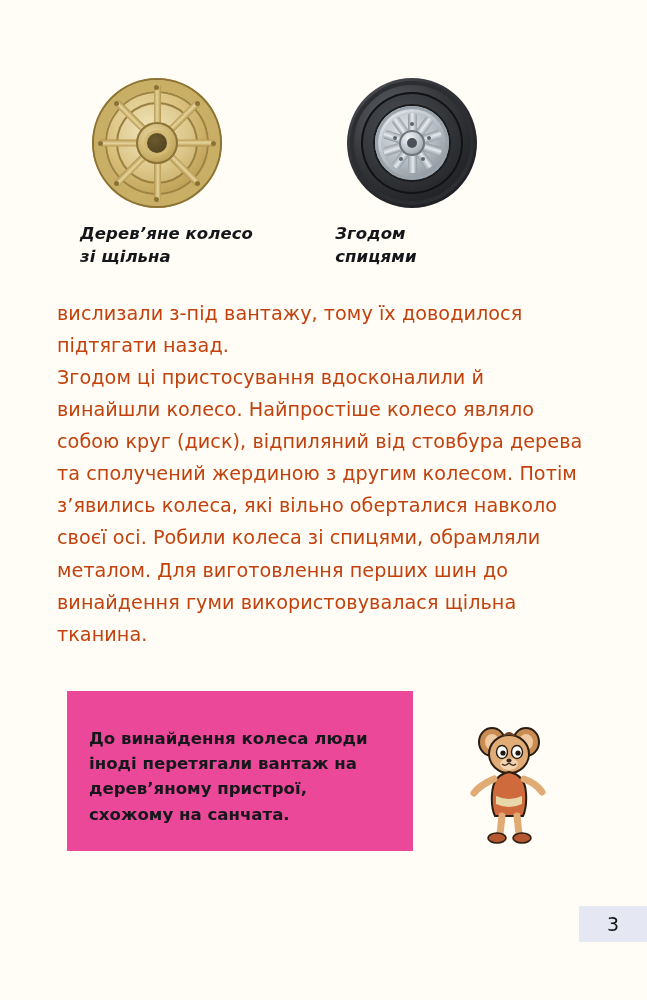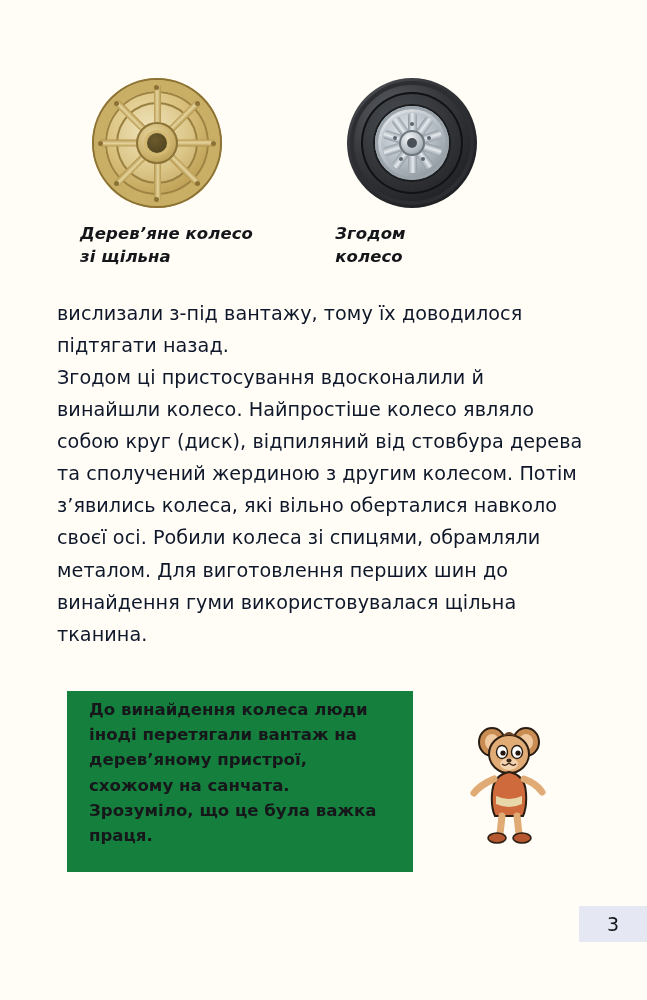--- a/index.html
+++ b/index.html
@@ -197,35 +197,35 @@
 
   
   .body-text {
     position: absolute;
     top: 298px;
     left: 57px;
     width: 534px;
     font-family: "DejaVu Sans", sans-serif;
     font-size: 19.2px;
     line-height: 1.67;
-    color: #0f172a;
+    color: #c2410c;
     letter-spacing: 0.05px;
   }
   .body-text p {
     margin: 0;
   }
 
   
   .callout {
     position: absolute;
     top: 691px;
     left: 67px;
     width: 346px;
-    background: #15803d;
-    padding: 6px 22px 24px 22px;
+    background: #ec4899;
+    padding: 35px 22px 24px 22px;
     box-sizing: border-box;
   }
   .callout p {
     margin: 0;
     font-family: "DejaVu Sans", sans-serif;
     font-weight: bold;
     font-size: 16.6px;
     line-height: 1.52;
     color: #16171b;
   }
@@ -314,34 +314,33 @@
           <div class="cap"></div>
           <div class="bolt" style="left:63px; top:44px;"></div>
           <div class="bolt" style="left:80px; top:58px;"></div>
           <div class="bolt" style="left:74px; top:79px;"></div>
           <div class="bolt" style="left:52px; top:79px;"></div>
           <div class="bolt" style="left:46px; top:58px;"></div>
         </div>
       </div>
       <div class="fig-caption">
         <div>Згодом</div>
-        <div>колесо</div>
+        <div>спицями</div>
       </div>
     </div>
 
   </div>
 
   <div class="body-text">
     <p>вислизали з-під вантажу, тому їх доводилося підтягати назад.</p>
     <p>Згодом ці пристосування вдосконалили й винайшли колесо. Найпростіше колесо являло собою круг (диск), відпиляний від стовбура дерева та сполучений жердиною з другим колесом. Потім з’явились колеса, які вільно оберталися навколо своєї осі. Робили колеса зі спицями, обрамляли металом. Для виготовлення перших шин до винайдення гуми використовувалася щільна тканина.</p>
   </div>
 
   <div class="callout">
     <p>До винайдення колеса люди іноді перетягали вантаж на дерев’яному пристрої, схожому на санчата.</p>
-    <p>Зрозуміло, що це була важка праця.</p>
   </div>
 
   <div class="mascot">
     <svg viewBox="0 0 82 128" width="82" height="128" xmlns="http://www.w3.org/2000/svg">
 
       <ellipse cx="24" cy="20" rx="13" ry="14" fill="#c98c52" stroke="#2a1d12" stroke-width="2"></ellipse>
       <ellipse cx="24" cy="20" rx="7" ry="8" fill="#f0c9a0"></ellipse>
       <ellipse cx="58" cy="20" rx="13" ry="14" fill="#c98c52" stroke="#2a1d12" stroke-width="2"></ellipse>
       <ellipse cx="58" cy="20" rx="7" ry="8" fill="#f0c9a0"></ellipse>
 

